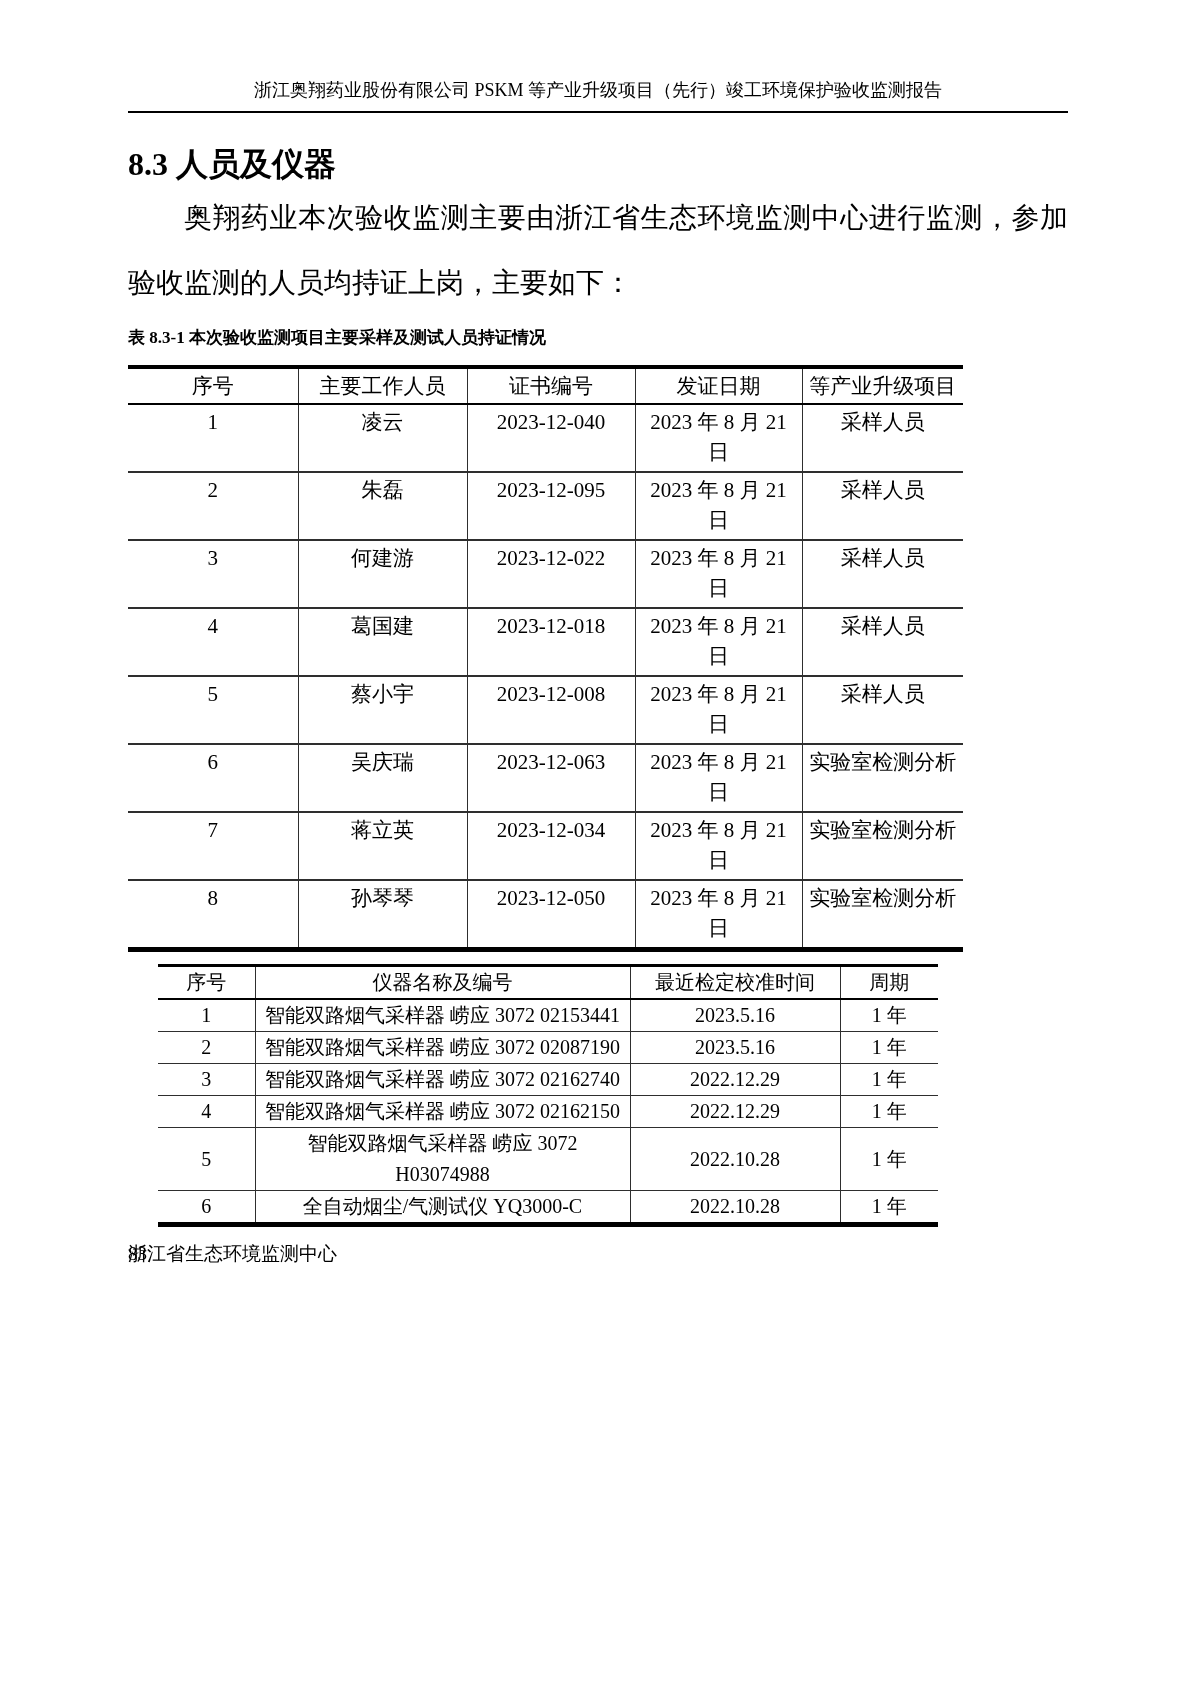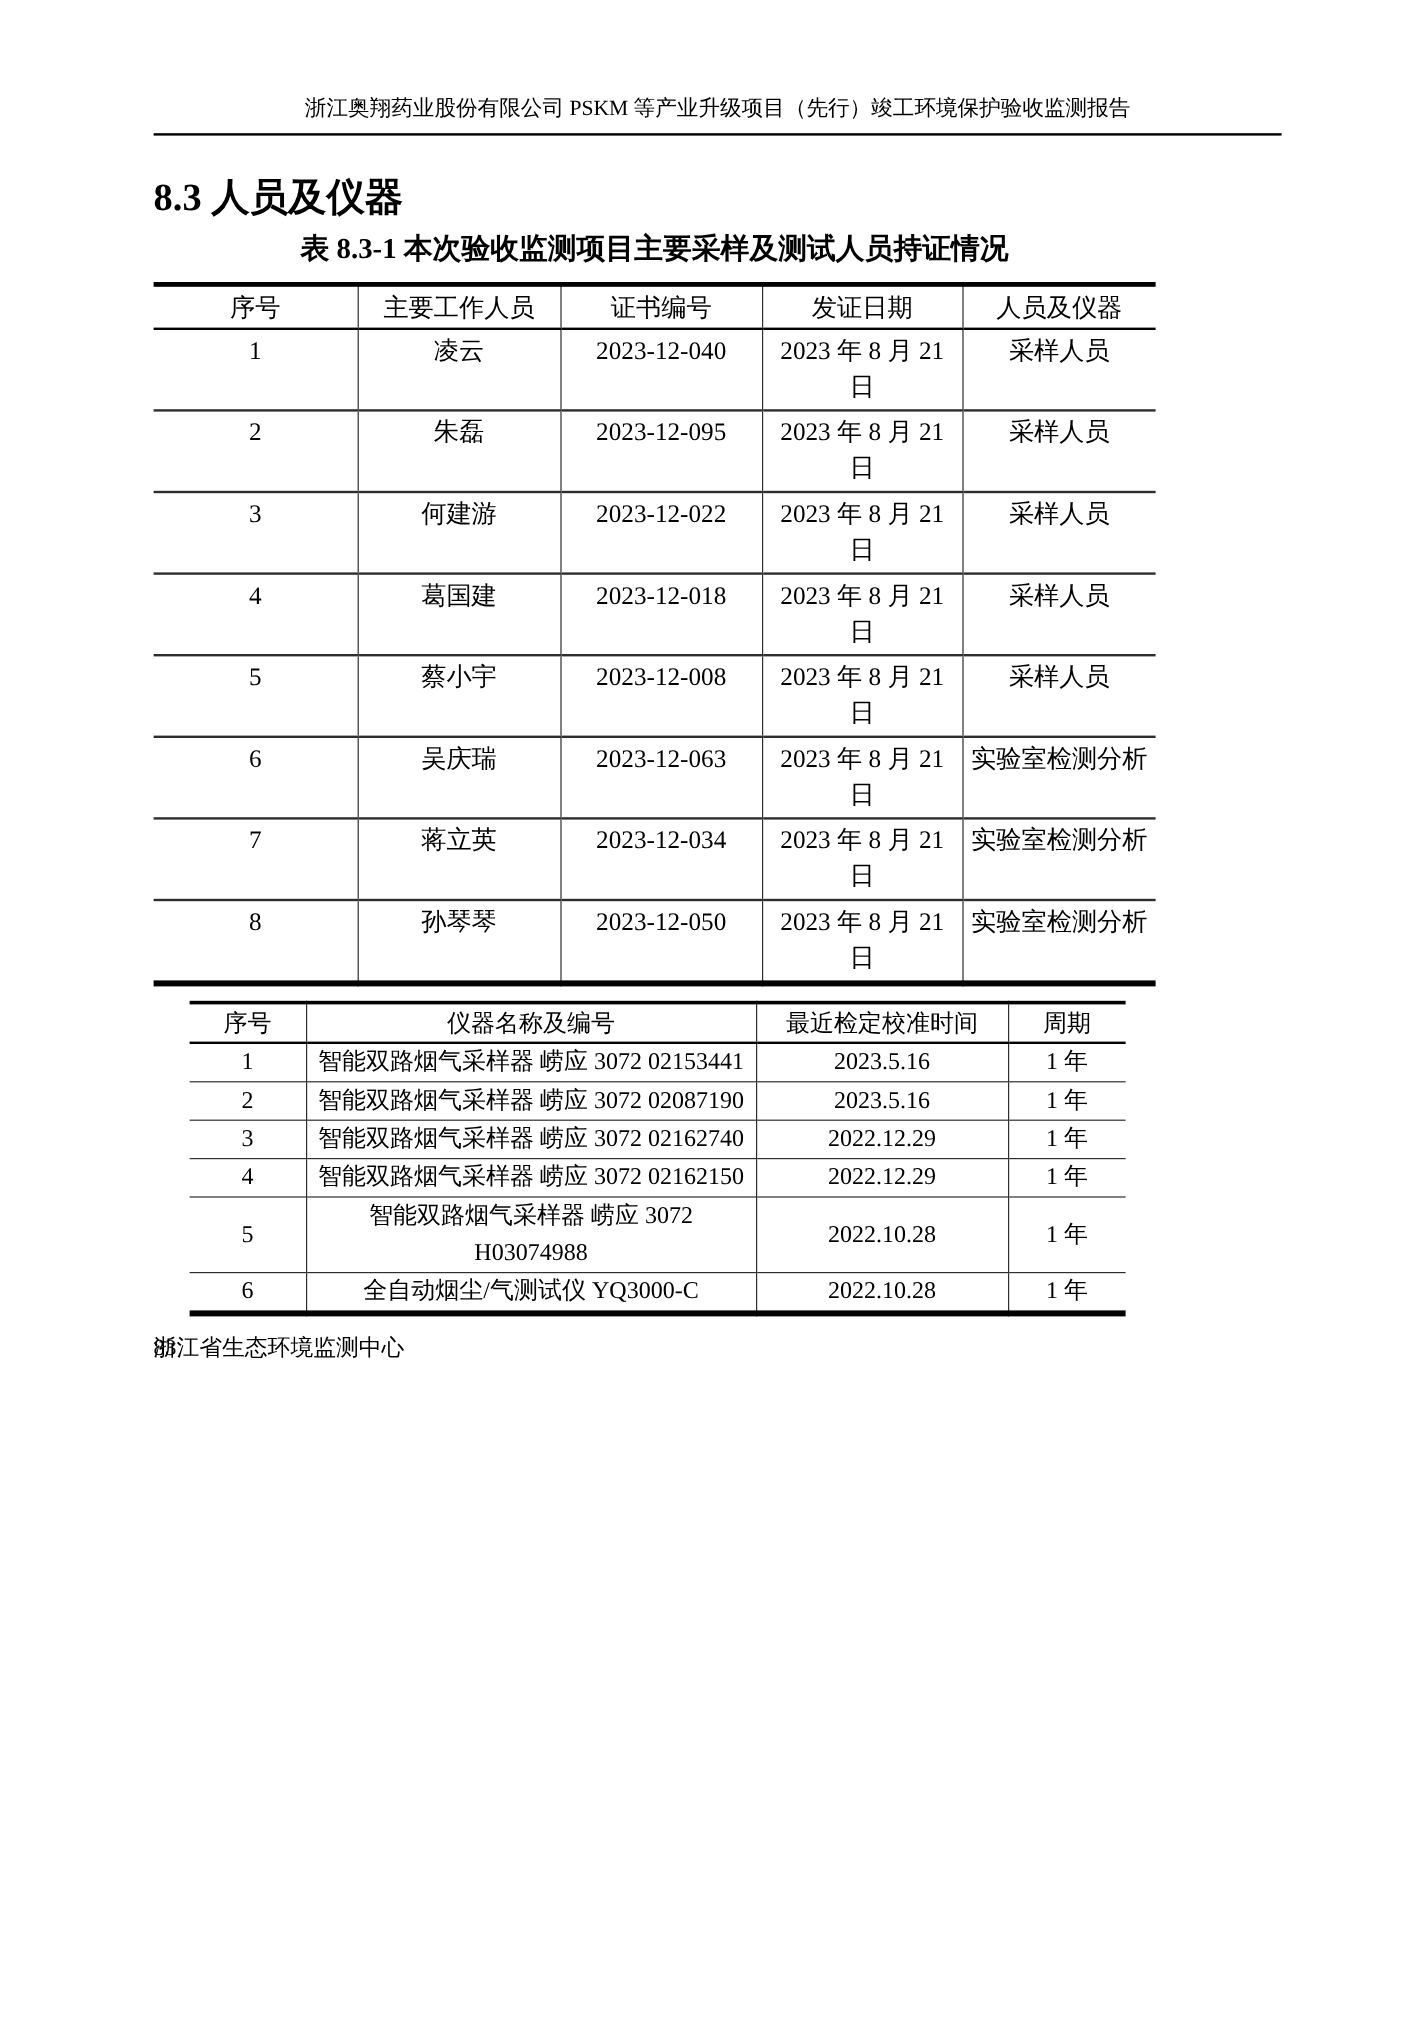--- a/index.html
+++ b/index.html
@@ -35,23 +35,23 @@
     margin: 0;
     font-size: 28px;
     line-height: 65px;
     text-align: justify;
     text-indent: 2em;
   }
   .body-para.first { margin-top: 16px; }
   .body-para.intro2 { margin-top: 8px; }
   .table-caption {
     font-weight: bold;
-    font-size: 24px;
+    font-size: 17px;
     line-height: 30px;
-    text-align: center;
+    text-align: left;
     margin-top: 8px;
   }
   .caption-1 { width: 835px; }
   .caption-2 { width: 780px; margin-left: 30px; margin-top: 6px; }
 
   table {
     border-collapse: collapse;
     table-layout: fixed;
   }
   #personnel-table {
@@ -126,38 +126,39 @@
 </head>
 <body>
 
 <div class="page">
 
   <div class="doc-header-title">浙江奥翔药业股份有限公司 PSKM 等产业升级项目（先行）竣工环境保护验收监测报告</div>
 
   <h1 class="section-heading">8.3 人员及仪器</h1>
 
 
+  <p class="body-para">奥翔药业本次验收监测主要由浙江省生态环境监测中心进行监测，参加验收监测的人员均持证上岗，主要如下：</p>
 
   <div class="table-caption caption-1">表 8.3-1 本次验收监测项目主要采样及测试人员持证情况</div>
 
   <table id="personnel-table">
     <colgroup>
       <col style="width:170px">
         <col style="width:169px">
         <col style="width:168px">
       <col style="width:167px">
         <col style="width:161px">
     </colgroup>
     <thead>
       <tr>
         <th>序号</th>
         <th>主要工作人员</th>
         <th>证书编号</th>
         <th>发证日期</th>
-        <th>人员及仪器</th>
+        <th>等产业升级项目</th>
       </tr>
     </thead>
     <tbody>
 
         <tr>
           <td>1</td>
           <td>凌云</td>
           <td>2023-12-040</td>
           <td>2023 年 8 月 21
 日</td>

